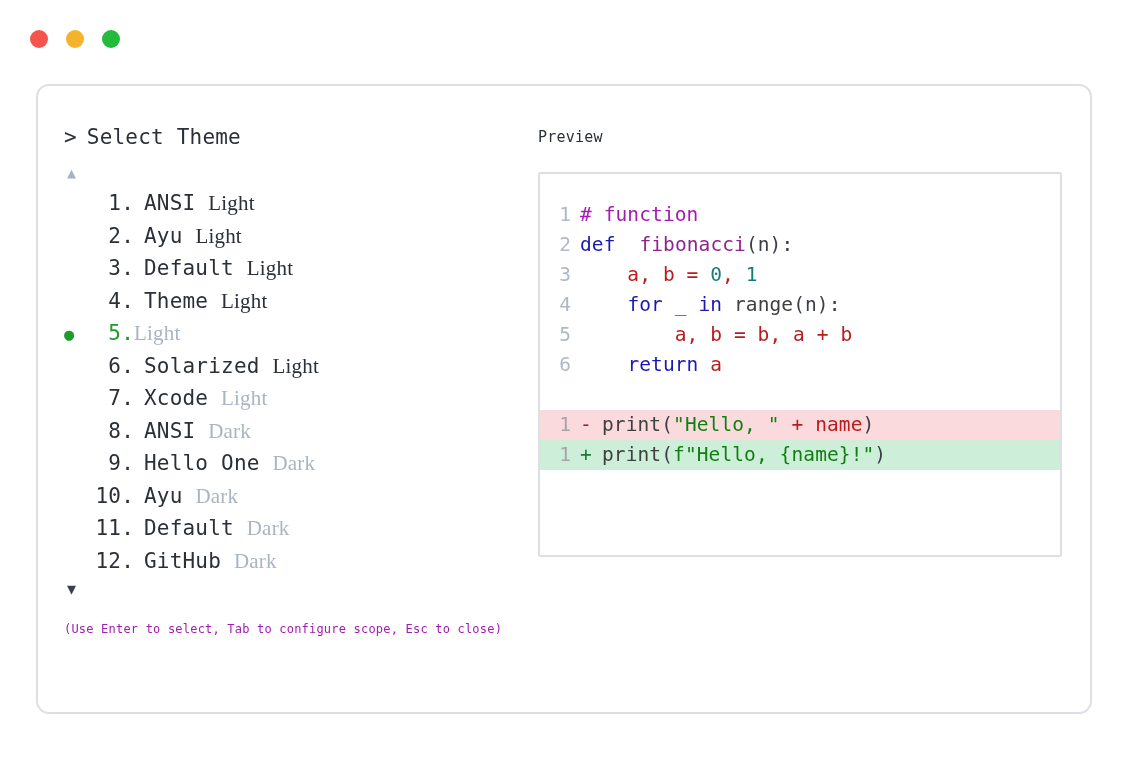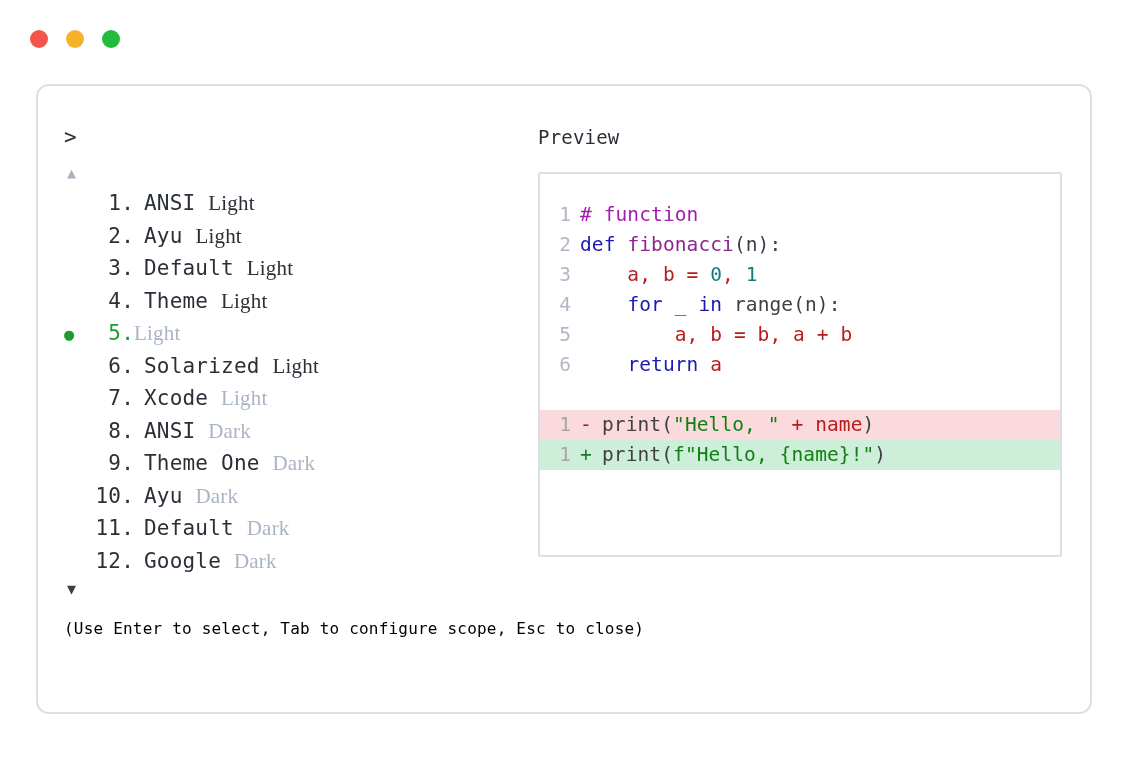--- a/index.html
+++ b/index.html
@@ -57,27 +57,27 @@
   .variant-cell { padding-left: 0px; font-family: Liberation Serif, serif; }
   .variant-cell.muted { color: #aab4c4; }
   .variant-cell.plain { color: #2b3038; }
 
   .theme-row.selected .idx-cell,
   .theme-row.selected .dot-cell,
   .theme-row.selected .name-cell { color: #1d9b2e; }
 
   .hint {
     position: absolute; left: 26px; top: 528px;
-    font-size: 16px; line-height: 30px; letter-spacing: 0.2px;
-    color: #000000;
+    font-size: 12px; line-height: 30px; letter-spacing: 0.2px;
+    color: #a21caf;
   }
 
   
   .right-col { position: absolute; left: 500px; top: 36px; width: 530px; }
-  .preview-label { font-size: 19px; line-height: 30px; color: #2b3038; letter-spacing: 0.2px; }
+  .preview-label { font-size: 15px; line-height: 30px; color: #2b3038; letter-spacing: 0.2px; }
 
   .preview-box {
     margin-top: 20px;
     width: 524px; height: 385px;
     border: 2px solid #dcdfe6;
     background: #ffffff;
     border-radius: 2px;
     padding: 26px 0 0 0;
     overflow: hidden;
   }
@@ -95,21 +95,21 @@
   .diff-line .ln { color: #a9a3a8; }
   .diff-del { background: #fadadd; }
   .diff-add { background: #cdeed9; }
   .marker { display: inline-block; width: 22px; }
   .marker.del { color: #9e1b1b; }
   .marker.add { color: #1a7a33; }
 
   
   .tok-comment { color: #a21caf; }
   .tok-kw      { color: #1a1ab2; }
-  .tok-fn      { color: #8d258d; }
+  .tok-fn      { color: #8d258d; margin-left: 12px; }
   .tok-plain   { color: #b91c1c; }
   .tok-num     { color: #157a7a; }
   .tok-builtin { color: #404040; text-align: right; }
   .tok-str     { color: #118011; }
   .tok-punc    { color: #3a3f47; }
 </style>
 </head>
 <body>
 
 <div class="window">
@@ -120,37 +120,38 @@
     <span class="dot" style="background: rgb(34, 187, 59);"></span>
   </div>
 
   <div class="card">
     <div class="card-inner">
 
       <div class="left-col">
 
         <div class="prompt-line">
           <span class="prompt-caret">&gt;</span>
+          <span class="prompt-title">Select Theme</span>
         </div>
 
         <div class="scroll-arrow up">▲</div>
 
         <div class="theme-list" id="theme-list">
             <div class="theme-row"><span class="bullet-cell">●</span><span class="idx-cell">1.</span><span class="name-cell">ANSI </span><span class="variant-cell plain">Light</span></div>
             <div class="theme-row"><span class="bullet-cell">●</span><span class="idx-cell">2.</span><span class="name-cell">Ayu </span><span class="variant-cell plain">Light</span></div>
             <div class="theme-row"><span class="bullet-cell">●</span><span class="idx-cell">3.</span><span class="name-cell">Default </span><span class="variant-cell plain">Light</span></div>
             <div class="theme-row"><span class="bullet-cell">●</span><span class="idx-cell">4.</span><span class="name-cell">Theme </span><span class="variant-cell plain">Light</span></div>
             <div class="theme-row selected"><span class="bullet-cell">●</span><span class="idx-cell">5.</span><span class="variant-cell muted">Light</span></div>
             <div class="theme-row"><span class="bullet-cell">●</span><span class="idx-cell">6.</span><span class="name-cell">Solarized </span><span class="variant-cell plain">Light</span></div>
             <div class="theme-row"><span class="bullet-cell">●</span><span class="idx-cell">7.</span><span class="name-cell">Xcode </span><span class="variant-cell muted">Light</span></div>
             <div class="theme-row"><span class="bullet-cell">●</span><span class="idx-cell">8.</span><span class="name-cell">ANSI </span><span class="variant-cell muted">Dark</span></div>
-            <div class="theme-row"><span class="bullet-cell">●</span><span class="idx-cell">9.</span><span class="name-cell">Theme One </span><span class="variant-cell muted">Dark</span></div>
+            <div class="theme-row"><span class="bullet-cell">●</span><span class="idx-cell">9.</span><span class="name-cell">Hello One </span><span class="variant-cell muted">Dark</span></div>
             <div class="theme-row"><span class="bullet-cell">●</span><span class="idx-cell">10.</span><span class="name-cell">Ayu </span><span class="variant-cell muted">Dark</span></div>
             <div class="theme-row"><span class="bullet-cell">●</span><span class="idx-cell">11.</span><span class="name-cell">Default </span><span class="variant-cell muted">Dark</span></div>
-            <div class="theme-row"><span class="bullet-cell">●</span><span class="idx-cell">12.</span><span class="name-cell">Google </span><span class="variant-cell muted">Dark</span></div>
+            <div class="theme-row"><span class="bullet-cell">●</span><span class="idx-cell">12.</span><span class="name-cell">GitHub </span><span class="variant-cell muted">Dark</span></div>
           </div>
 
         <div class="scroll-arrow down">▼</div>
       </div>
 
       <div class="right-col">
         <div class="preview-label">Preview</div>
 
         <div class="preview-box">
           <div class="code" id="code-block"><div class="code-line"><span class="ln">1</span><span class="code-text"><span class="tok-comment"># function</span></span></div><div class="code-line"><span class="ln">2</span><span class="code-text"><span class="tok-kw">def </span><span class="tok-fn">fibonacci</span><span class="tok-punc">(n):</span></span></div><div class="code-line"><span class="ln">3</span><span class="code-text"><span class="tok-plain">    a, b = </span><span class="tok-num">0</span><span class="tok-plain">, </span><span class="tok-num">1</span></span></div><div class="code-line"><span class="ln">4</span><span class="code-text"><span class="tok-plain">    </span><span class="tok-kw">for</span><span class="tok-plain"> _ </span><span class="tok-kw">in</span><span class="tok-plain"> </span><span class="tok-builtin">range</span><span class="tok-punc">(n):</span></span></div><div class="code-line"><span class="ln">5</span><span class="code-text"><span class="tok-plain">        a, b = b, a + b</span></span></div><div class="code-line"><span class="ln">6</span><span class="code-text"><span class="tok-plain">    </span><span class="tok-kw">return</span><span class="tok-plain"> a</span></span></div></div>

